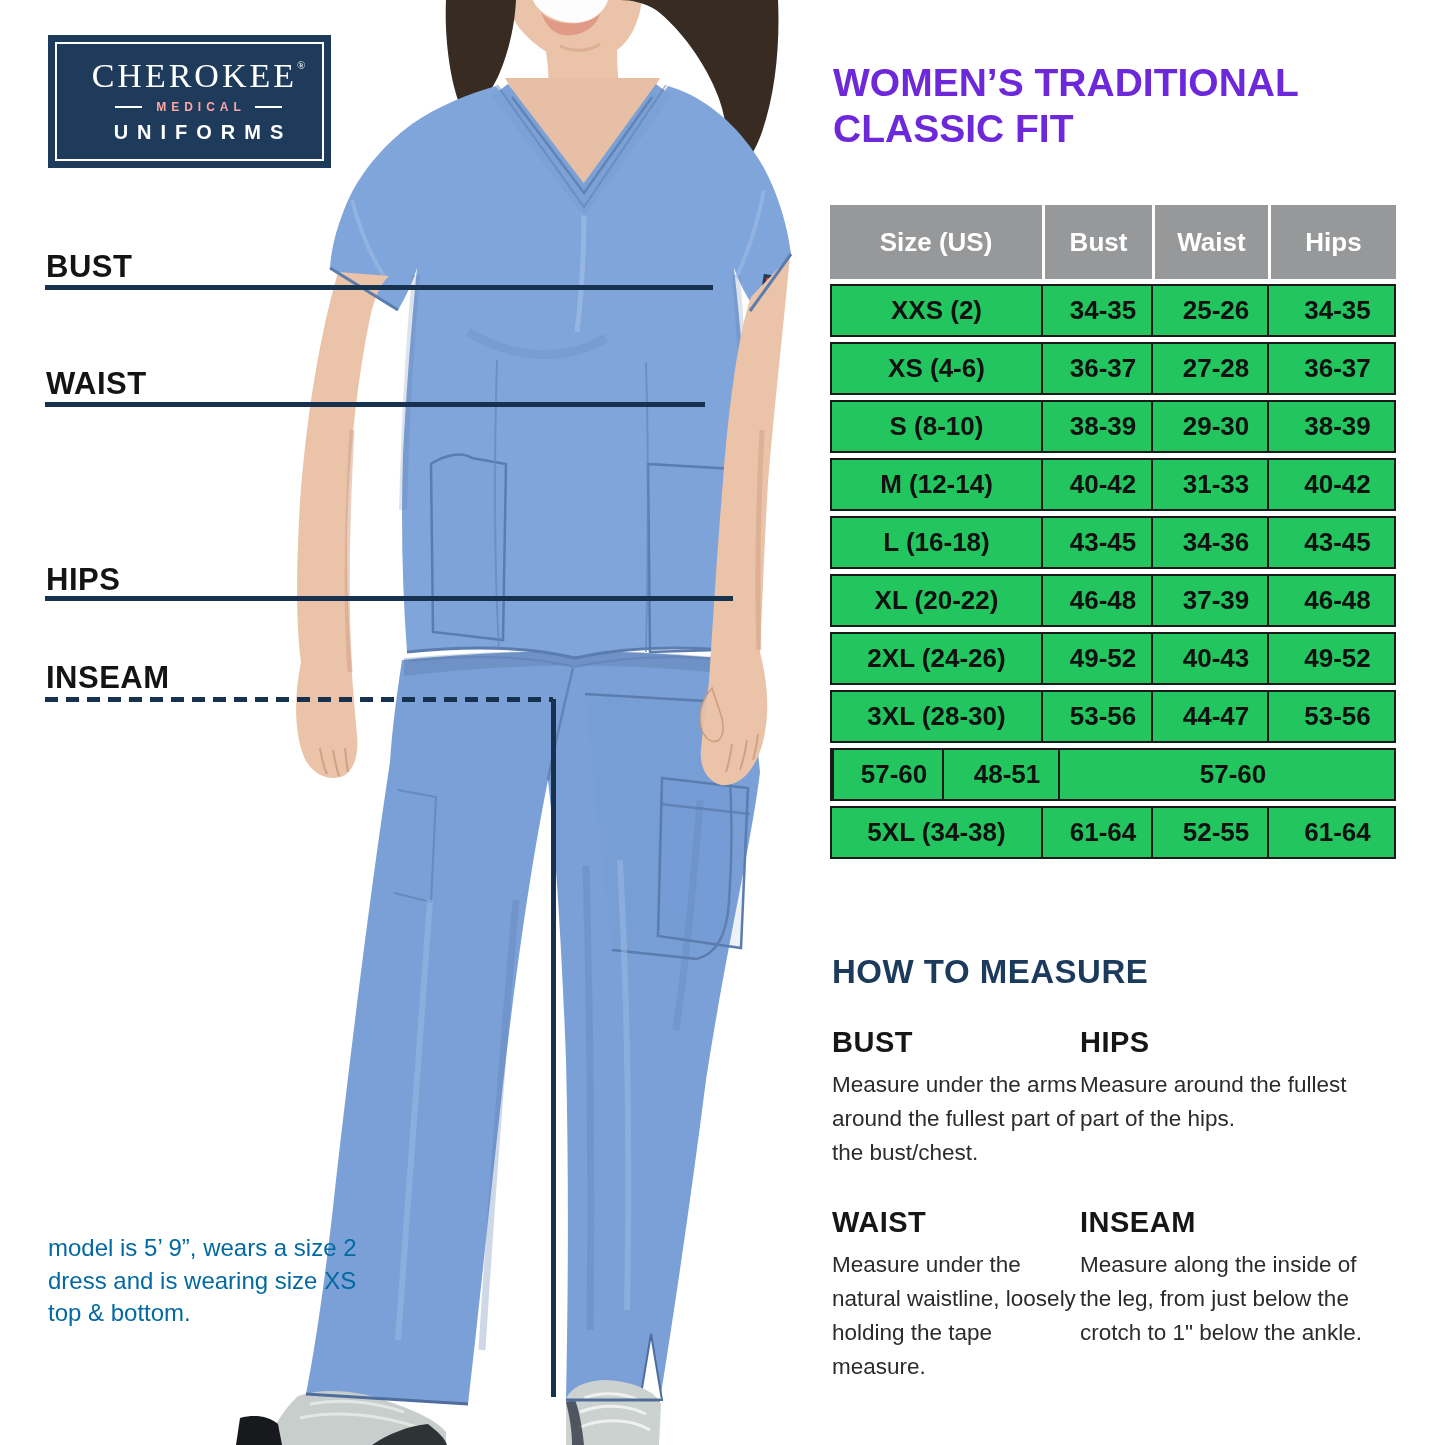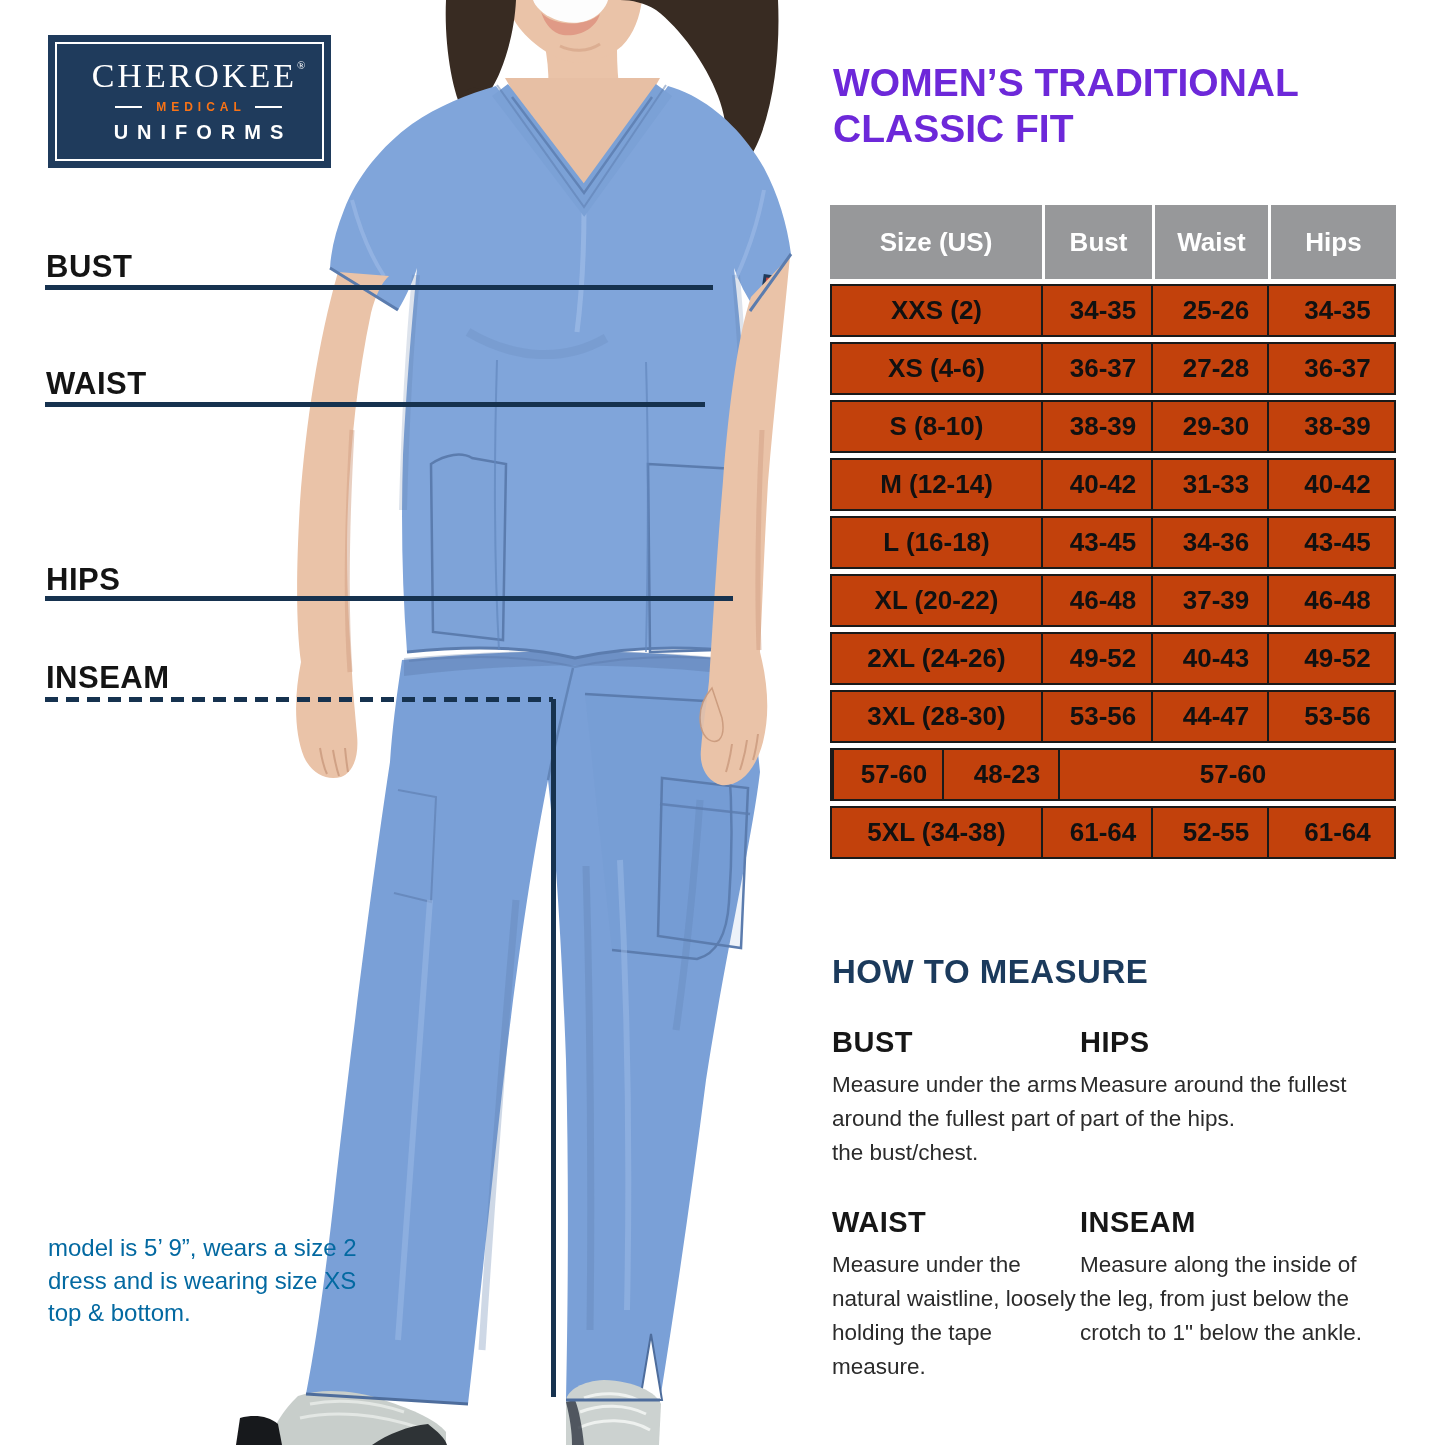--- a/index.html
+++ b/index.html
@@ -7,38 +7,38 @@
           font-family:"Liberation Sans", sans-serif;}
 
   
   .logo{position:absolute;left:48px;top:35px;width:283px;height:133px;background:#1f3b5c;}
   .logo-inner{position:absolute;left:7px;top:7px;right:7px;bottom:7px;border:2px solid #ffffff;
               display:flex;flex-direction:column;align-items:center;justify-content:center;padding-left:18px;}
   .logo-brand{font-family:"Liberation Serif", serif;color:#fff;font-size:34px;letter-spacing:3px;line-height:1;white-space:nowrap;}
   .logo-brand sup{font-size:11px;vertical-align:18px;letter-spacing:0;}
   .logo-medical{display:flex;align-items:center;gap:9px;margin-top:7px;}
   .logo-medical .dash{width:27px;height:2px;background:#fff;}
-  .logo-medical .med-txt{color:#f97316;font-size:12px;font-weight:bold;letter-spacing:5px;padding-left:5px;}
+  .logo-medical .med-txt{color:#fca5a5;font-size:12px;font-weight:bold;letter-spacing:5px;padding-left:5px;}
   .logo-uniforms{color:#fff;font-size:20px;font-weight:bold;letter-spacing:9px;margin-top:7px;padding-left:9px;}
 
   
   .m-label{position:absolute;left:46px;font-size:31px;font-weight:bold;color:#141414;letter-spacing:0.5px;}
   .m-line{position:absolute;left:45px;height:5px;background:#16324f;}
   .m-line-dashed{position:absolute;left:45px;height:5px;
      background:repeating-linear-gradient(90deg,#16324f 0 13px,transparent 13px 21px);}
   .m-line-vert{position:absolute;width:5px;background:#16324f;}
 
   
   .title{position:absolute;left:833px;top:60px;font-size:39px;font-weight:bold;color:#6d28d9;line-height:1.18;}
   .size-table{position:absolute;left:830px;top:205px;width:566px;}
   .t-head{display:flex;background:#97989a;height:74px;}
   .hc{display:flex;align-items:center;justify-content:center;color:#fff;font-weight:bold;font-size:26px;box-sizing:border-box;}
   .hc0{width:212px;} .hc1{width:110px;} .hc2{width:116px;} .hc3{width:128px;}
   .hc1,.hc2,.hc3{border-left:3px solid #ffffff;}
-  .t-row{display:flex;border:2.5px solid #1a1a1a;height:53px;margin-top:5px;background:#c2410c;box-sizing:border-box;}
+  .t-row{display:flex;border:2.5px solid #1a1a1a;height:53px;margin-top:5px;background:#22c55e;box-sizing:border-box;}
   .t-cell{display:flex;align-items:center;justify-content:center;font-weight:bold;font-size:26px;color:#111;box-sizing:border-box;}
   .c0{width:209px;} .c1{width:110px;} .c2{width:116px;} .c3{flex:1;}
   .c1,.c2,.c3{border-left:2.5px solid #1a1a1a;padding-left:12px;}
 
   .htm-heading{position:absolute;left:832px;top:953px;font-size:33px;font-weight:bold;color:#1b3a5c;letter-spacing:0.5px;}
   .htm-grid{position:absolute;left:832px;top:1026px;width:585px;display:grid;
             grid-template-columns:248px 1fr;row-gap:36px;}
   .htm-label{font-size:29px;font-weight:bold;color:#161616;margin:0 0 9px 0;letter-spacing:0.5px;}
   .htm-text{font-size:22.5px;line-height:34px;color:#2b2b2b;margin:0;max-width:300px;}
 
@@ -199,21 +199,21 @@
       <div class="t-cell c3">49-52</div>
     </div>
     <div class="t-row">
       <div class="t-cell c0">3XL (28-30)</div>
       <div class="t-cell c1">53-56</div>
       <div class="t-cell c2">44-47</div>
       <div class="t-cell c3">53-56</div>
     </div>
     <div class="t-row">
       <div class="t-cell c1">57-60</div>
-      <div class="t-cell c2">48-23</div>
+      <div class="t-cell c2">48-51</div>
       <div class="t-cell c3">57-60</div>
     </div>
     <div class="t-row">
       <div class="t-cell c0">5XL (34-38)</div>
       <div class="t-cell c1">61-64</div>
       <div class="t-cell c2">52-55</div>
       <div class="t-cell c3">61-64</div>
     </div>
   </div>
 

